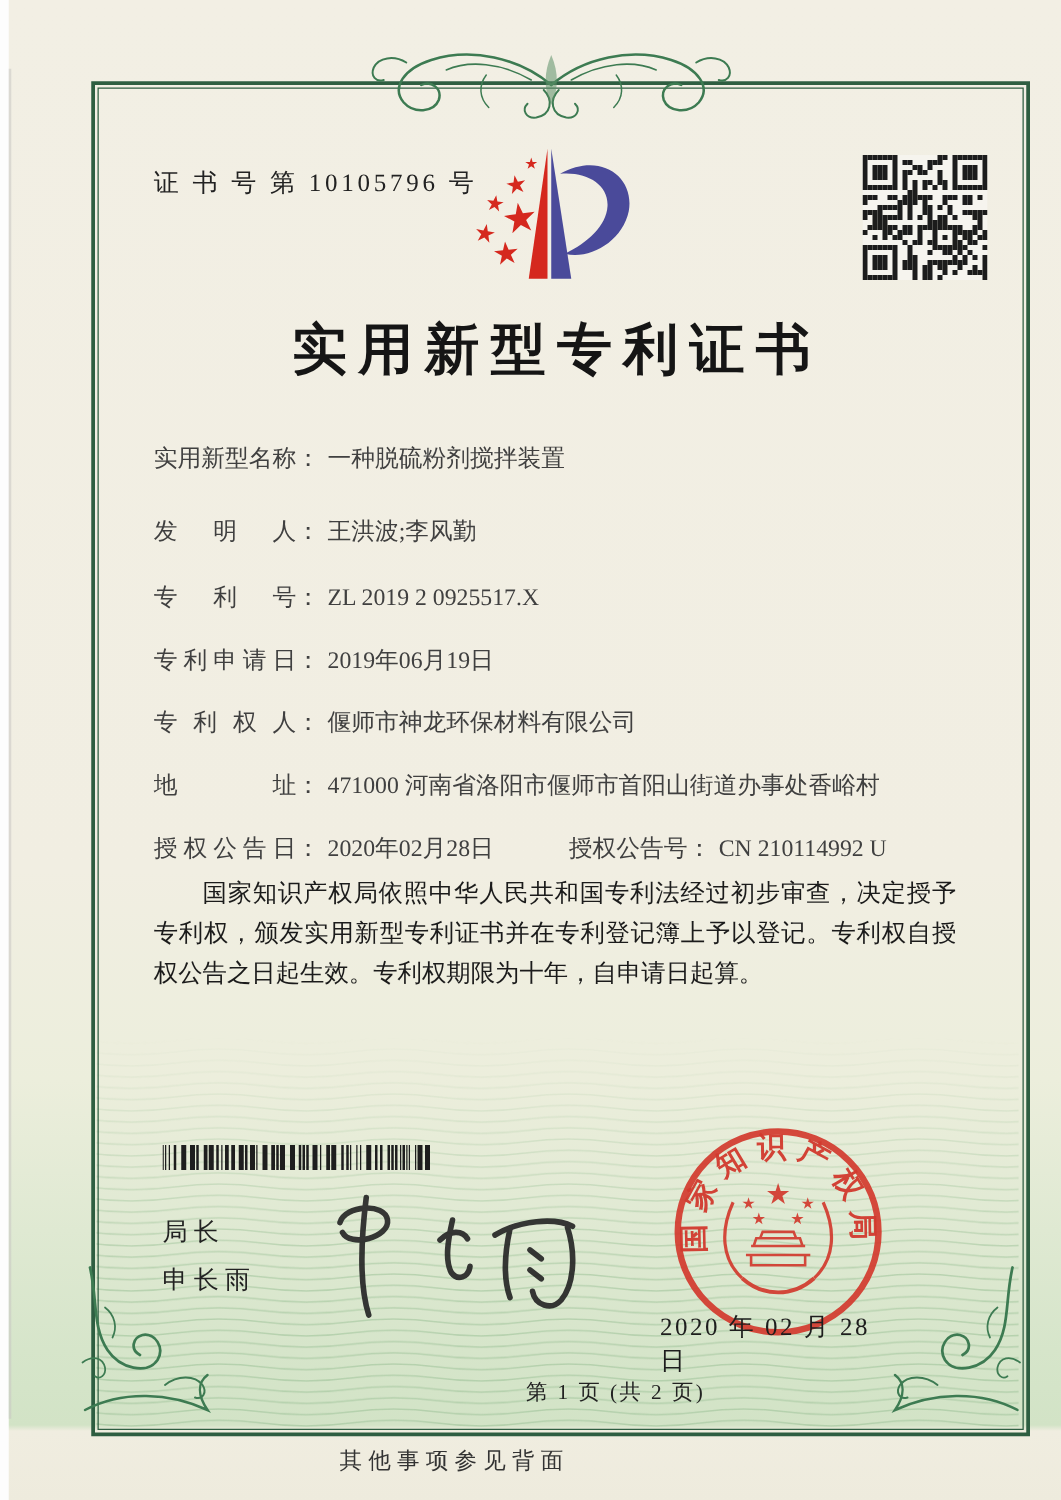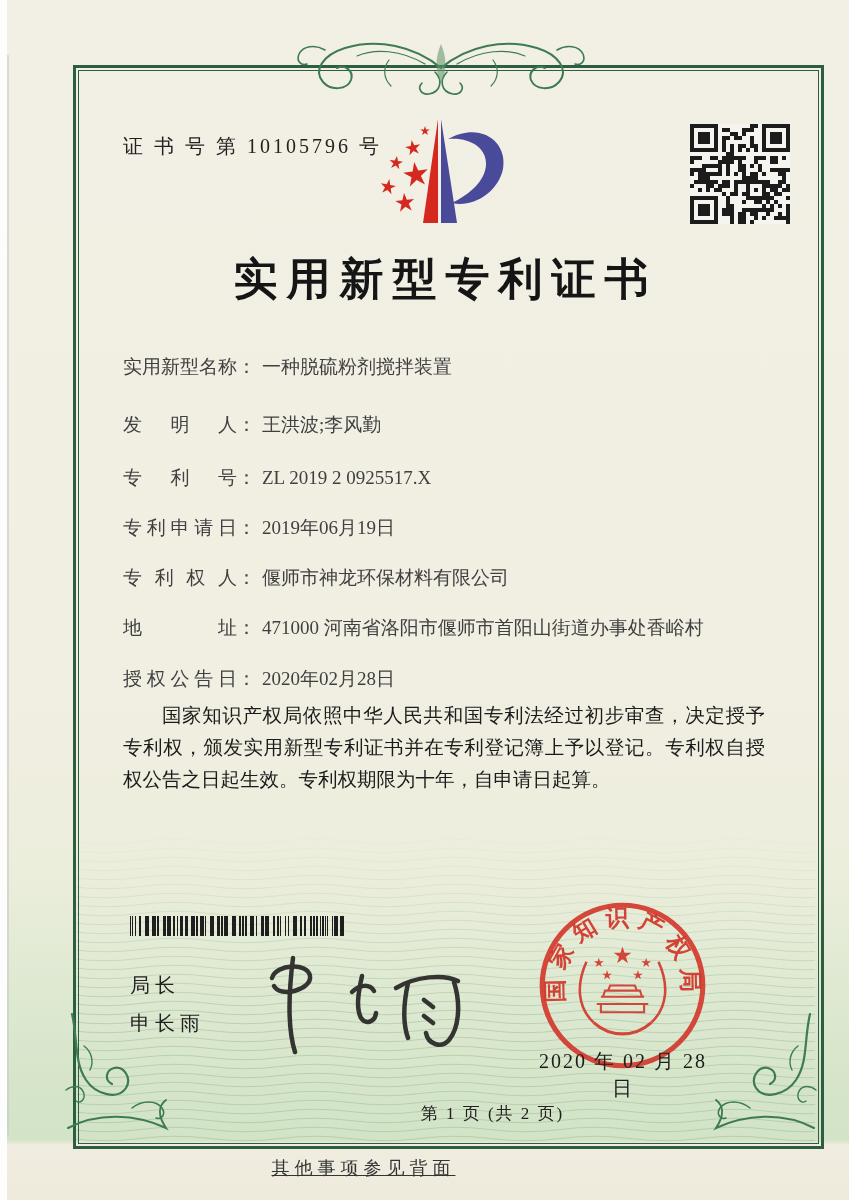--- a/index.html
+++ b/index.html
@@ -21,26 +21,26 @@
   .row{left:123px;width:660px;font-size:19px;color:#404040;white-space:nowrap;}
   .lab{display:inline-block;width:114px;text-align:justify;text-align-last:justify;
     vertical-align:bottom;}
   .val{margin-left:6px;}
   .row2cell{position:absolute;left:332px;top:0;white-space:nowrap;}
   .row2cell .lab{width:95px;}
   .paras{left:123px;top:700px;width:642px;font-size:19.5px;line-height:32px;
     color:#1b1b1b;text-align:justify;}
   .paras p{margin:0;text-indent:2em;}
   .signer{left:130px;font-size:20px;letter-spacing:5px;color:#222;}
-  .seal-date{left:528px;top:1048px;width:190px;text-align:center;font-size:20px;
+  .seal-date{left:528px;top:1048px;width:190px;text-align:left;font-size:20px;
     letter-spacing:2px;color:#1d1d1d;}
   .page-info{left:73px;top:1102px;width:745px;text-align:center;font-size:17px;
     letter-spacing:2px;color:#222;padding-left:47px;}
   .back-note{left:0;top:1156px;width:727px;text-align:center;font-size:18px;
-    letter-spacing:5px;color:#333;text-decoration:underline;}
+    letter-spacing:5px;color:#333;}
   .flip{transform:scaleX(-1);}
   svg{display:block;}
 </style>
 </head>
 <body>
 
 <div class="paper"></div>
 
 <svg class="abs" width="849" height="1200" style="left:0;top:0;pointer-events:none">
   <defs>
@@ -444,20 +444,23 @@
   <span class="lab">专利申请日</span><span>：</span><span class="val">2019年06月19日</span>
 </div>
 <div class="abs row" style="top:565px">
   <span class="lab">专利权人</span><span>：</span><span class="val">偃师市神龙环保材料有限公司</span>
 </div>
 <div class="abs row" style="top:615px">
   <span class="lab">地址</span><span>：</span><span class="val">471000 河南省洛阳市偃师市首阳山街道办事处香峪村</span>
 </div>
 <div class="abs row" style="top:666px">
   <span class="lab">授权公告日</span><span>：</span><span class="val">2020年02月28日</span>
+  <span class="row2cell">
+    <span class="lab">授权公告号</span><span>：</span><span class="val">CN 210114992 U</span>
+  </span>
 </div>
 
 <div class="abs paras">
   <p>国家知识产权局依照中华人民共和国专利法经过初步审查，决定授予专利权，颁发实用新型专利证书并在专利登记簿上予以登记。专利权自授权公告之日起生效。专利权期限为十年，自申请日起算。</p>
 </div>
 
 <svg id="barcode" class="abs" style="left:130px;top:916px" width="217" height="20" viewBox="0 0 217 20">
     <rect x="0" y="0" width="1" height="20" fill="#1e1e1e"></rect>
     <rect x="2" y="0" width="1" height="20" fill="#1e1e1e"></rect>
     <rect x="5" y="0" width="1" height="20" fill="#1e1e1e"></rect>

